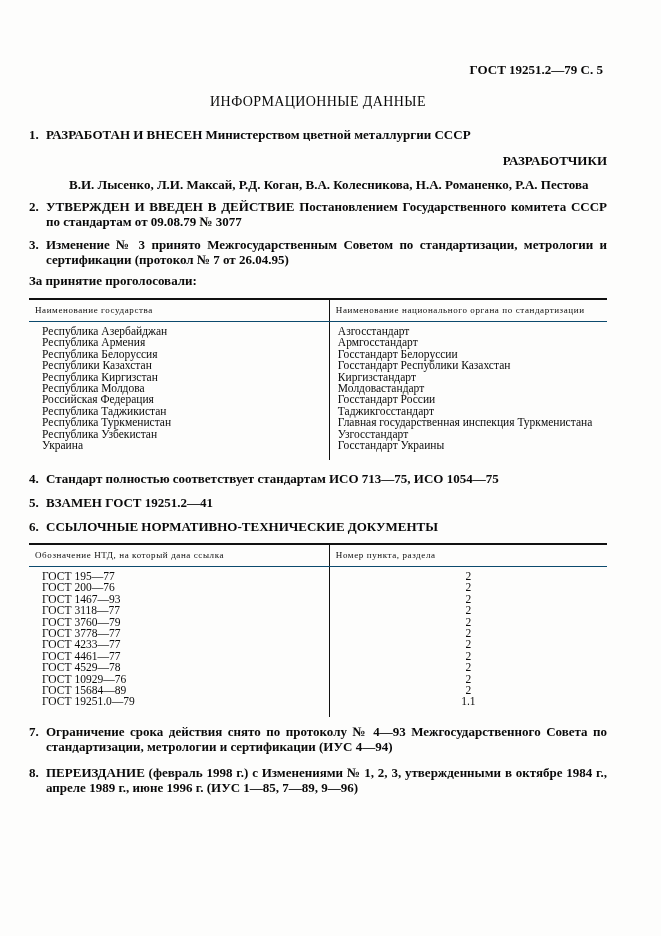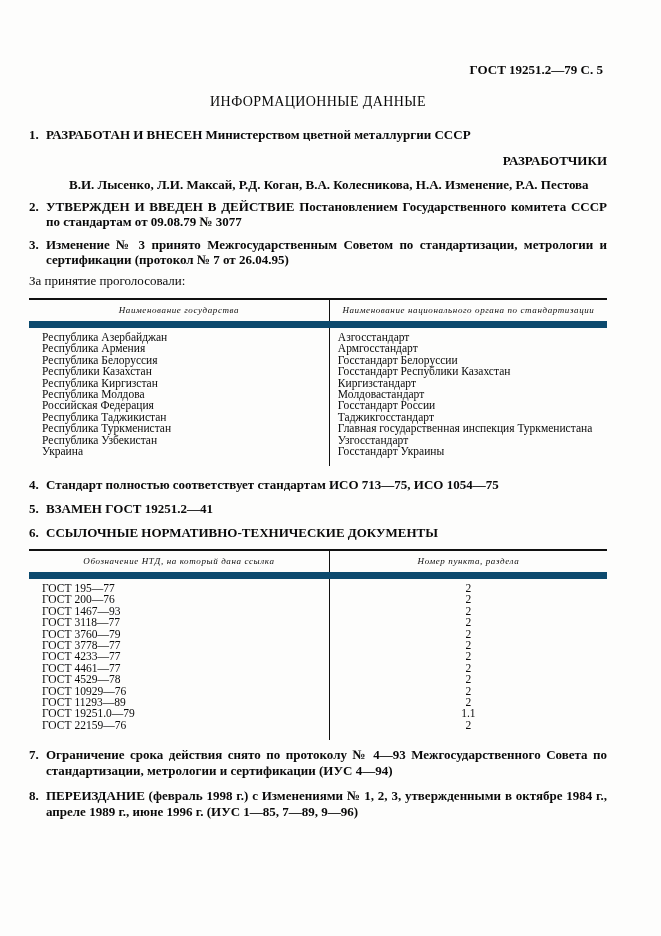--- a/index.html
+++ b/index.html
@@ -47,21 +47,21 @@
     text-align: right;
   }
   .names {
     margin: 9px 0 0 40px;
     font-weight: bold;
     font-size: 13px;
     line-height: 15.5px;
   }
   .vote-label {
     margin-top: 5px;
-    font-weight: normal;
+    font-weight: bold;
     font-size: 13px;
     line-height: 15.5px;
   }
   .mt-title  { margin-top: 17px; }
   .mt-i2     { margin-top: 6px; }
   .mt-i3     { margin-top: 7px; }
   .mt-i4     { margin-top: 11px; }
   .mt-i5     { margin-top: 8px; }
   .mt-i6     { margin-top: 9px; }
   .mt-i7     { margin-top: 7px; }
@@ -72,25 +72,24 @@
     border-collapse: collapse;
     border-top: 2px solid #111;
     table-layout: fixed;
   }
   .gtable-vote { margin-top: 10px; }
   .gtable-ref  { margin-top: 8px; }
   table.gtable th {
     font-weight: normal;
     font-size: 9px;
     letter-spacing: 0.6px;
-    text-align: center;
+    text-align: left;
     vertical-align: middle;
     padding: 5px 6px 6px;
-    border-bottom: 7px solid #0c4a6e;
-    font-style: italic;
+    border-bottom: 1px solid #0c4a6e;
   }
   table.gtable th.col1, table.gtable td.col1 {
     border-right: 1px solid #111;
     width: 49.8%;
   }
   table.gtable td {
     font-size: 11.5px;
     line-height: 11.4px;
     vertical-align: top;
     padding: 0;
@@ -110,21 +109,21 @@
 
   <div class="doc-title mt-title">ИНФОРМАЦИОННЫЕ ДАННЫЕ</div>
 
   <div class="item" style="margin-top:17px">
     <span class="num">1.</span>
     <span>РАЗРАБОТАН И ВНЕСЕН Министерством цветной металлургии СССР</span>
   </div>
 
   <div class="subhead">РАЗРАБОТЧИКИ</div>
 
-  <div class="names">В.И. Лысенко, Л.И. Максай, Р.Д. Коган, В.А. Колесникова, Н.А. Изменение, Р.А. Пестова</div>
+  <div class="names">В.И. Лысенко, Л.И. Максай, Р.Д. Коган, В.А. Колесникова, Н.А. Романенко, Р.А. Пестова</div>
 
   <div class="item mt-i2">
     <span class="num">2.</span>
     <span>УТВЕРЖДЕН И ВВЕДЕН В ДЕЙСТВИЕ Постановлением Государственного комитета СССР по стандартам от 09.08.79 № 3077</span>
   </div>
 
   <div class="item mt-i3">
     <span class="num">3.</span>
     <span>Изменение № 3 принято Межгосударственным Советом по стандартизации, метрологии и сертификации (протокол № 7 от 26.04.95)</span>
   </div>
@@ -247,30 +246,26 @@
       </tr>
       <tr>
         <td class="col1">ГОСТ 4529—78</td>
         <td class="col2">2</td>
       </tr>
       <tr>
         <td class="col1">ГОСТ 10929—76</td>
         <td class="col2">2</td>
       </tr>
       <tr>
-        <td class="col1">ГОСТ 11293—89</td>
+        <td class="col1">ГОСТ 15684—89</td>
         <td class="col2">2</td>
       </tr>
       <tr>
         <td class="col1">ГОСТ 19251.0—79</td>
         <td class="col2">1.1</td>
-      </tr>
-      <tr>
-        <td class="col1">ГОСТ 22159—76</td>
-        <td class="col2">2</td>
       </tr>
       <tr class="spacer">
           <td class="col1"></td>
           <td class="col2"></td>
         </tr>
     </tbody>
   </table>
 
   <div class="item mt-i7">
     <span class="num">7.</span>

